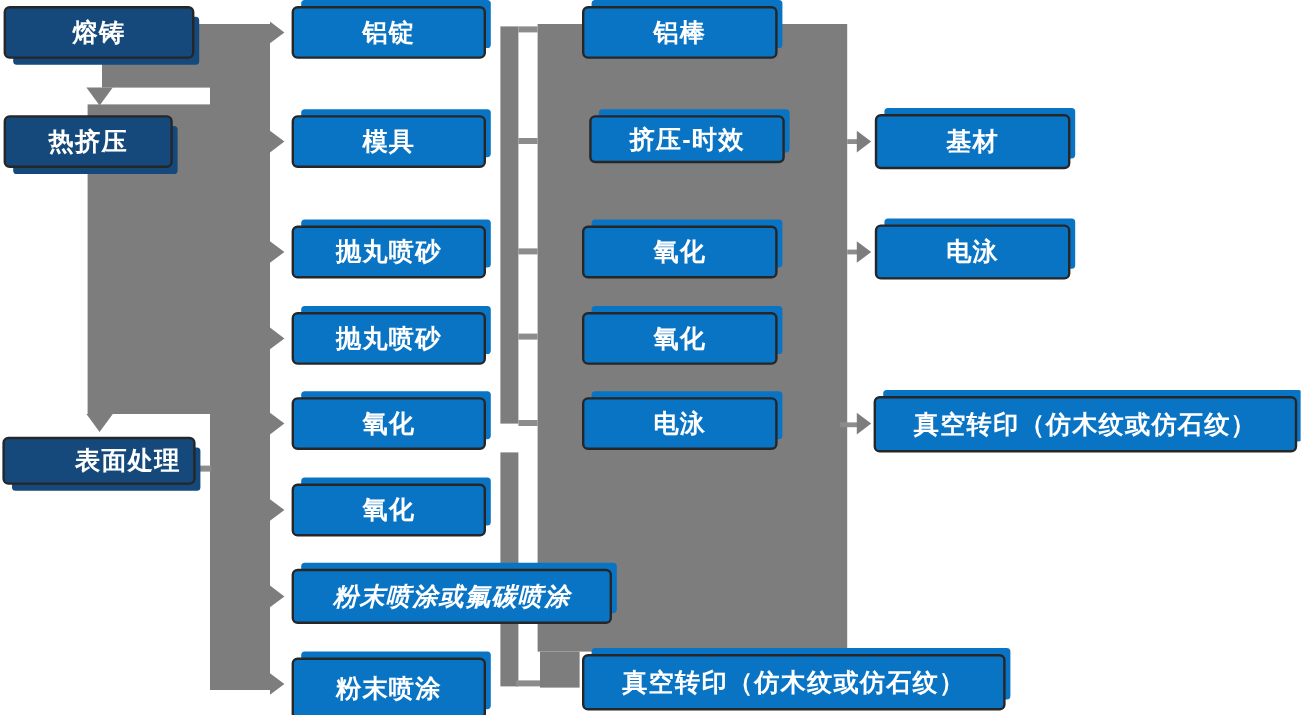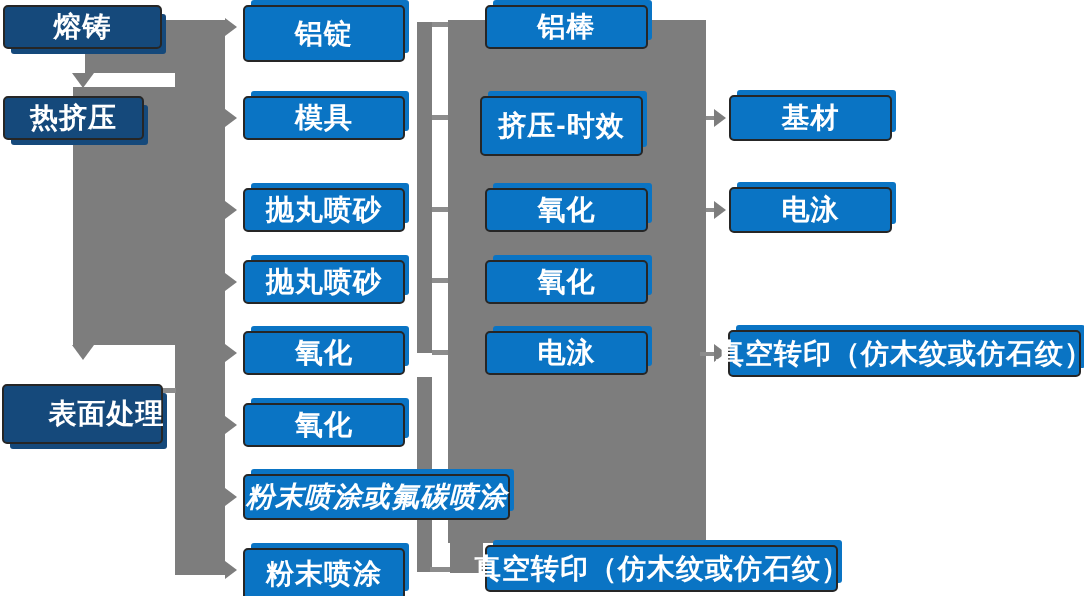--- a/index.html
+++ b/index.html
@@ -22,21 +22,21 @@
     position:absolute;width:0;height:0;
     border-left:11px solid transparent;
     border-right:11px solid transparent;
     border-top:15px solid var(--gray);
   }
   .stem{position:absolute;background:var(--gray-light);height:4px;}
   .box{
     position:absolute;
     display:flex;align-items:center;justify-content:center;
     color:#ffffff;
-    font-size:28px;
+    font-size:21px;
     font-weight:bold;
     letter-spacing:1px;
     border:2px solid #262626;
     border-radius:5px;
     box-sizing:border-box;
     white-space:nowrap;
     z-index:5;
   }
   .box.blue{
     background:var(--blue);
@@ -87,31 +87,31 @@
     <div class="arrow-right" style="left:714px;top:109px"></div>
     <div class="stem" style="left:706px;top:208px;width:9px"></div>
     <div class="arrow-right" style="left:714px;top:201px"></div>
     <div class="stem" style="left:700px;top:352px;width:15px"></div>
     <div class="arrow-right" style="left:714px;top:344px"></div>
   </div>
 
   <div id="nodes-layer">
       <div class="box navy" style="left: 3px; top: 5px; width: 159px; height: 44px;">熔铸</div>
       <div class="box navy" style="left: 3px; top: 96px; width: 141px; height: 44px;">热挤压</div>
-      <div class="box navy" style="left: 2px; top: 384px; width: 161px; height: 60px; padding-left: 48px;">表面处理</div>
-      <div class="box blue" style="left: 243px; top: 5px; width: 162px; height: 57px;">铝锭</div>
+      <div class="box navy" style="left: 2px; top: 364px; width: 161px; height: 40px; padding-left: 48px;">表面处理</div>
+      <div class="box blue" style="left: 243px; top: 5px; width: 162px; height: 44px;">铝锭</div>
       <div class="box blue" style="left: 243px; top: 96px; width: 162px; height: 44px;">模具</div>
       <div class="box blue" style="left: 243px; top: 188px; width: 162px; height: 44px;">抛丸喷砂</div>
       <div class="box blue" style="left: 243px; top: 260px; width: 162px; height: 44px;">抛丸喷砂</div>
       <div class="box blue" style="left: 243px; top: 331px; width: 162px; height: 44px;">氧化</div>
       <div class="box blue" style="left: 243px; top: 403px; width: 162px; height: 44px;">氧化</div>
       <div class="box blue" style="left: 243px; top: 474px; width: 267px; height: 46px; font-style: italic;">粉末喷涂或氟碳喷涂</div>
       <div class="box blue" style="left: 243px; top: 548px; width: 162px; height: 52px;">粉末喷涂</div>
       <div class="box blue" style="left: 485px; top: 5px; width: 163px; height: 44px;">铝棒</div>
-      <div class="box blue" style="left: 480px; top: 96px; width: 163px; height: 60px;">挤压-时效</div>
+      <div class="box blue" style="left: 491px; top: 96px; width: 163px; height: 40px;">挤压-时效</div>
       <div class="box blue" style="left: 485px; top: 188px; width: 163px; height: 44px;">氧化</div>
       <div class="box blue" style="left: 485px; top: 260px; width: 163px; height: 44px;">氧化</div>
       <div class="box blue" style="left: 485px; top: 331px; width: 163px; height: 44px;">电泳</div>
       <div class="box blue" style="left: 485px; top: 545px; width: 353px; height: 47px;">真空转印（仿木纹或仿石纹）</div>
       <div class="box blue" style="left: 729px; top: 95px; width: 163px; height: 46px;">基材</div>
       <div class="box blue" style="left: 729px; top: 187px; width: 163px; height: 46px;">电泳</div>
       <div class="box blue" style="left: 728px; top: 330px; width: 353px; height: 47px;">真空转印（仿木纹或仿石纹）</div>
     </div>
 
 </div>

